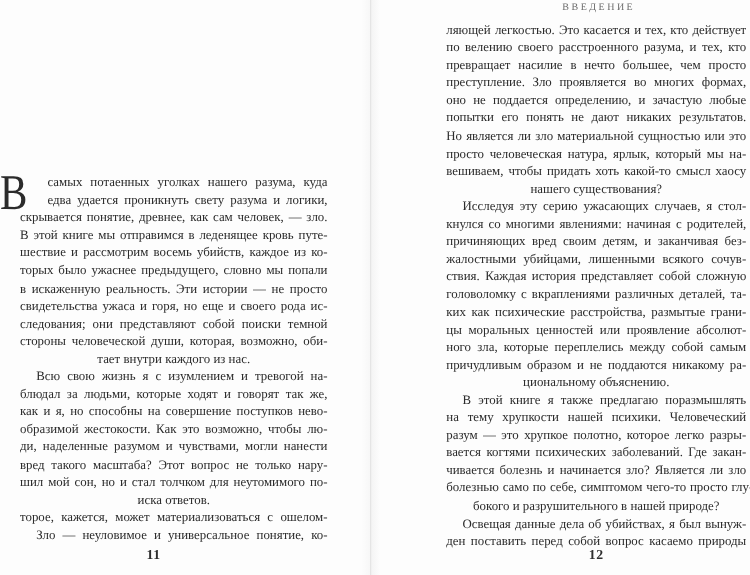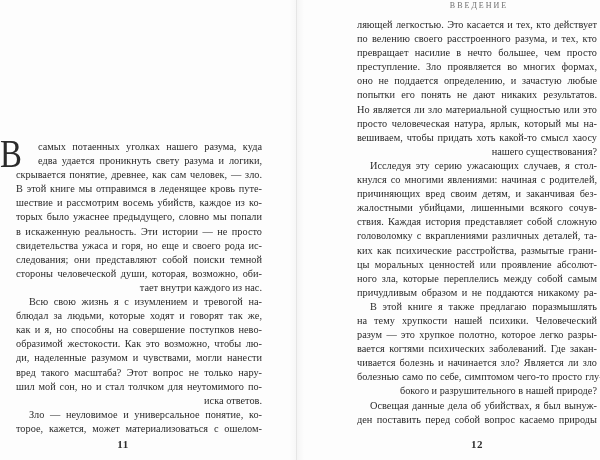--- a/index.html
+++ b/index.html
@@ -12,21 +12,21 @@
   .gutter{position:absolute;left:296px;top:0;width:1px;height:460px;background:var(--gutter-line,#e5e5e5);}
   .gutter-shade{position:absolute;left:297px;top:0;width:7px;height:460px;
     background:linear-gradient(to right, rgba(0,0,0,0.035), rgba(0,0,0,0));}
   .gutter-shade-l{position:absolute;left:289px;top:0;width:7px;height:460px;
     background:linear-gradient(to left, rgba(0,0,0,0.025), rgba(0,0,0,0));}
   .textcol{position:absolute;color:var(--ink,#2b2b2b);}
   .left-col{left:16px;top:140px;width:246px;}
   .right-col{left:357px;top:18px;width:240px;}
   .line{
     font-size:10.3px;line-height:14.1px;height:14.1px;
-    white-space:nowrap;text-align:right;
+    white-space:nowrap;text-align:center;
   }
   .line.indent{padding-left:13px;}
   .line.dropgap{padding-left:22px;}
   .dropcap{
     position:absolute;left:0;top:134px;
     font-size:40px;line-height:40px;color:var(--ink,#2b2b2b);
     transform:scaleX(0.82);transform-origin:left top;
   }
   .runhead{
     position:absolute;left:359px;top:1px;width:240px;text-align:center;
@@ -59,22 +59,22 @@
         <div class="line" style="word-spacing: 2.0125px;"><span>стороны человеческой души, которая, возможно, оби-</span></div>
         <div class="line end"><span>тает внутри каждого из нас.</span></div>
         <div class="line indent" style="word-spacing: 3.02734px;"><span>Всю свою жизнь я с изумлением и тревогой на-</span></div>
         <div class="line" style="word-spacing: 2.57422px;"><span>блюдал за людьми, которые ходят и говорят так же,</span></div>
         <div class="line" style="word-spacing: 1.7207px;"><span>как и я, но способны на совершение поступков нево-</span></div>
         <div class="line" style="word-spacing: 1.96615px;"><span>образимой жестокости. Как это возможно, чтобы лю-</span></div>
         <div class="line" style="word-spacing: 2.32292px;"><span>ди, наделенные разумом и чувствами, могли нанести</span></div>
         <div class="line" style="word-spacing: 2.77455px;"><span>вред такого масштаба? Этот вопрос не только нару-</span></div>
         <div class="line" style="word-spacing: 1.35243px;"><span>шил мой сон, но и стал толчком для неутомимого по-</span></div>
         <div class="line end"><span>иска ответов.</span></div>
+        <div class="line" style="word-spacing: 3.27813px;"><span>торое, кажется, может материализоваться с ошелом-</span></div>
         <div class="line indent" style="word-spacing: 3.08854px;"><span>Зло — неуловимое и универсальное понятие, ко-</span></div>
-        <div class="line" style="word-spacing: 3.27813px;"><span>торое, кажется, может материализоваться с ошелом-</span></div>
       </div>
     <div class="pagenum left-num">11</div>
   </div>
 
   <div class="gutter-shade-l"></div>
   <div class="gutter"></div>
   <div class="gutter-shade"></div>
 
   <div>
     <div class="runhead">ВВЕДЕНИЕ</div>
@@ -92,20 +92,21 @@
         <div class="line indent" style="word-spacing: 2.14583px;"><span>Исследуя эту серию ужасающих случаев, я стол-</span></div>
         <div class="line" style="word-spacing: 1.51042px;"><span>кнулся со многими явлениями: начиная с родителей,</span></div>
         <div class="line" style="word-spacing: 2.64062px;"><span>причиняющих вред своим детям, и заканчивая без-</span></div>
         <div class="line" style="word-spacing: 3.46484px;"><span>жалостными убийцами, лишенными всякого сочув-</span></div>
         <div class="line" style="word-spacing: 1.79375px;"><span>ствия. Каждая история представляет собой сложную</span></div>
         <div class="line" style="word-spacing: 1.54375px;"><span>головоломку с вкраплениями различных деталей, та-</span></div>
         <div class="line" style="word-spacing: 1.8875px;"><span>ких как психические расстройства, размытые грани-</span></div>
         <div class="line" style="word-spacing: 2.72187px;"><span>цы моральных ценностей или проявление абсолют-</span></div>
         <div class="line" style="word-spacing: 2.40365px;"><span>ного зла, которые переплелись между собой самым</span></div>
         <div class="line" style="word-spacing: 1.96094px;"><span>причудливым образом и не поддаются никакому ра-</span></div>
+        <div class="line end"><span>циональному объяснению.</span></div>
         <div class="line indent" style="word-spacing: 3.13542px;"><span>В этой книге я также предлагаю поразмышлять</span></div>
         <div class="line" style="word-spacing: 4.46563px;"><span>на тему хрупкости нашей психики. Человеческий</span></div>
         <div class="line" style="word-spacing: 1.75px;"><span>разум — это хрупкое полотно, которое легко разры-</span></div>
         <div class="line" style="word-spacing: 1.775px;"><span>вается когтями психических заболеваний. Где закан-</span></div>
         <div class="line" style="word-spacing: 1.54018px;"><span>чивается болезнь и начинается зло? Является ли зло</span></div>
         <div class="line" style="word-spacing: 0.522321px;"><span>болезнью само по себе, симптомом чего-то просто глу-</span></div>
         <div class="line end"><span>бокого и разрушительного в нашей природе?</span></div>
         <div class="line indent" style="word-spacing: 0.841518px;"><span>Освещая данные дела об убийствах, я был вынуж-</span></div>
         <div class="line" style="word-spacing: 1.77344px;"><span>ден поставить перед собой вопрос касаемо природы</span></div>
       </div>

